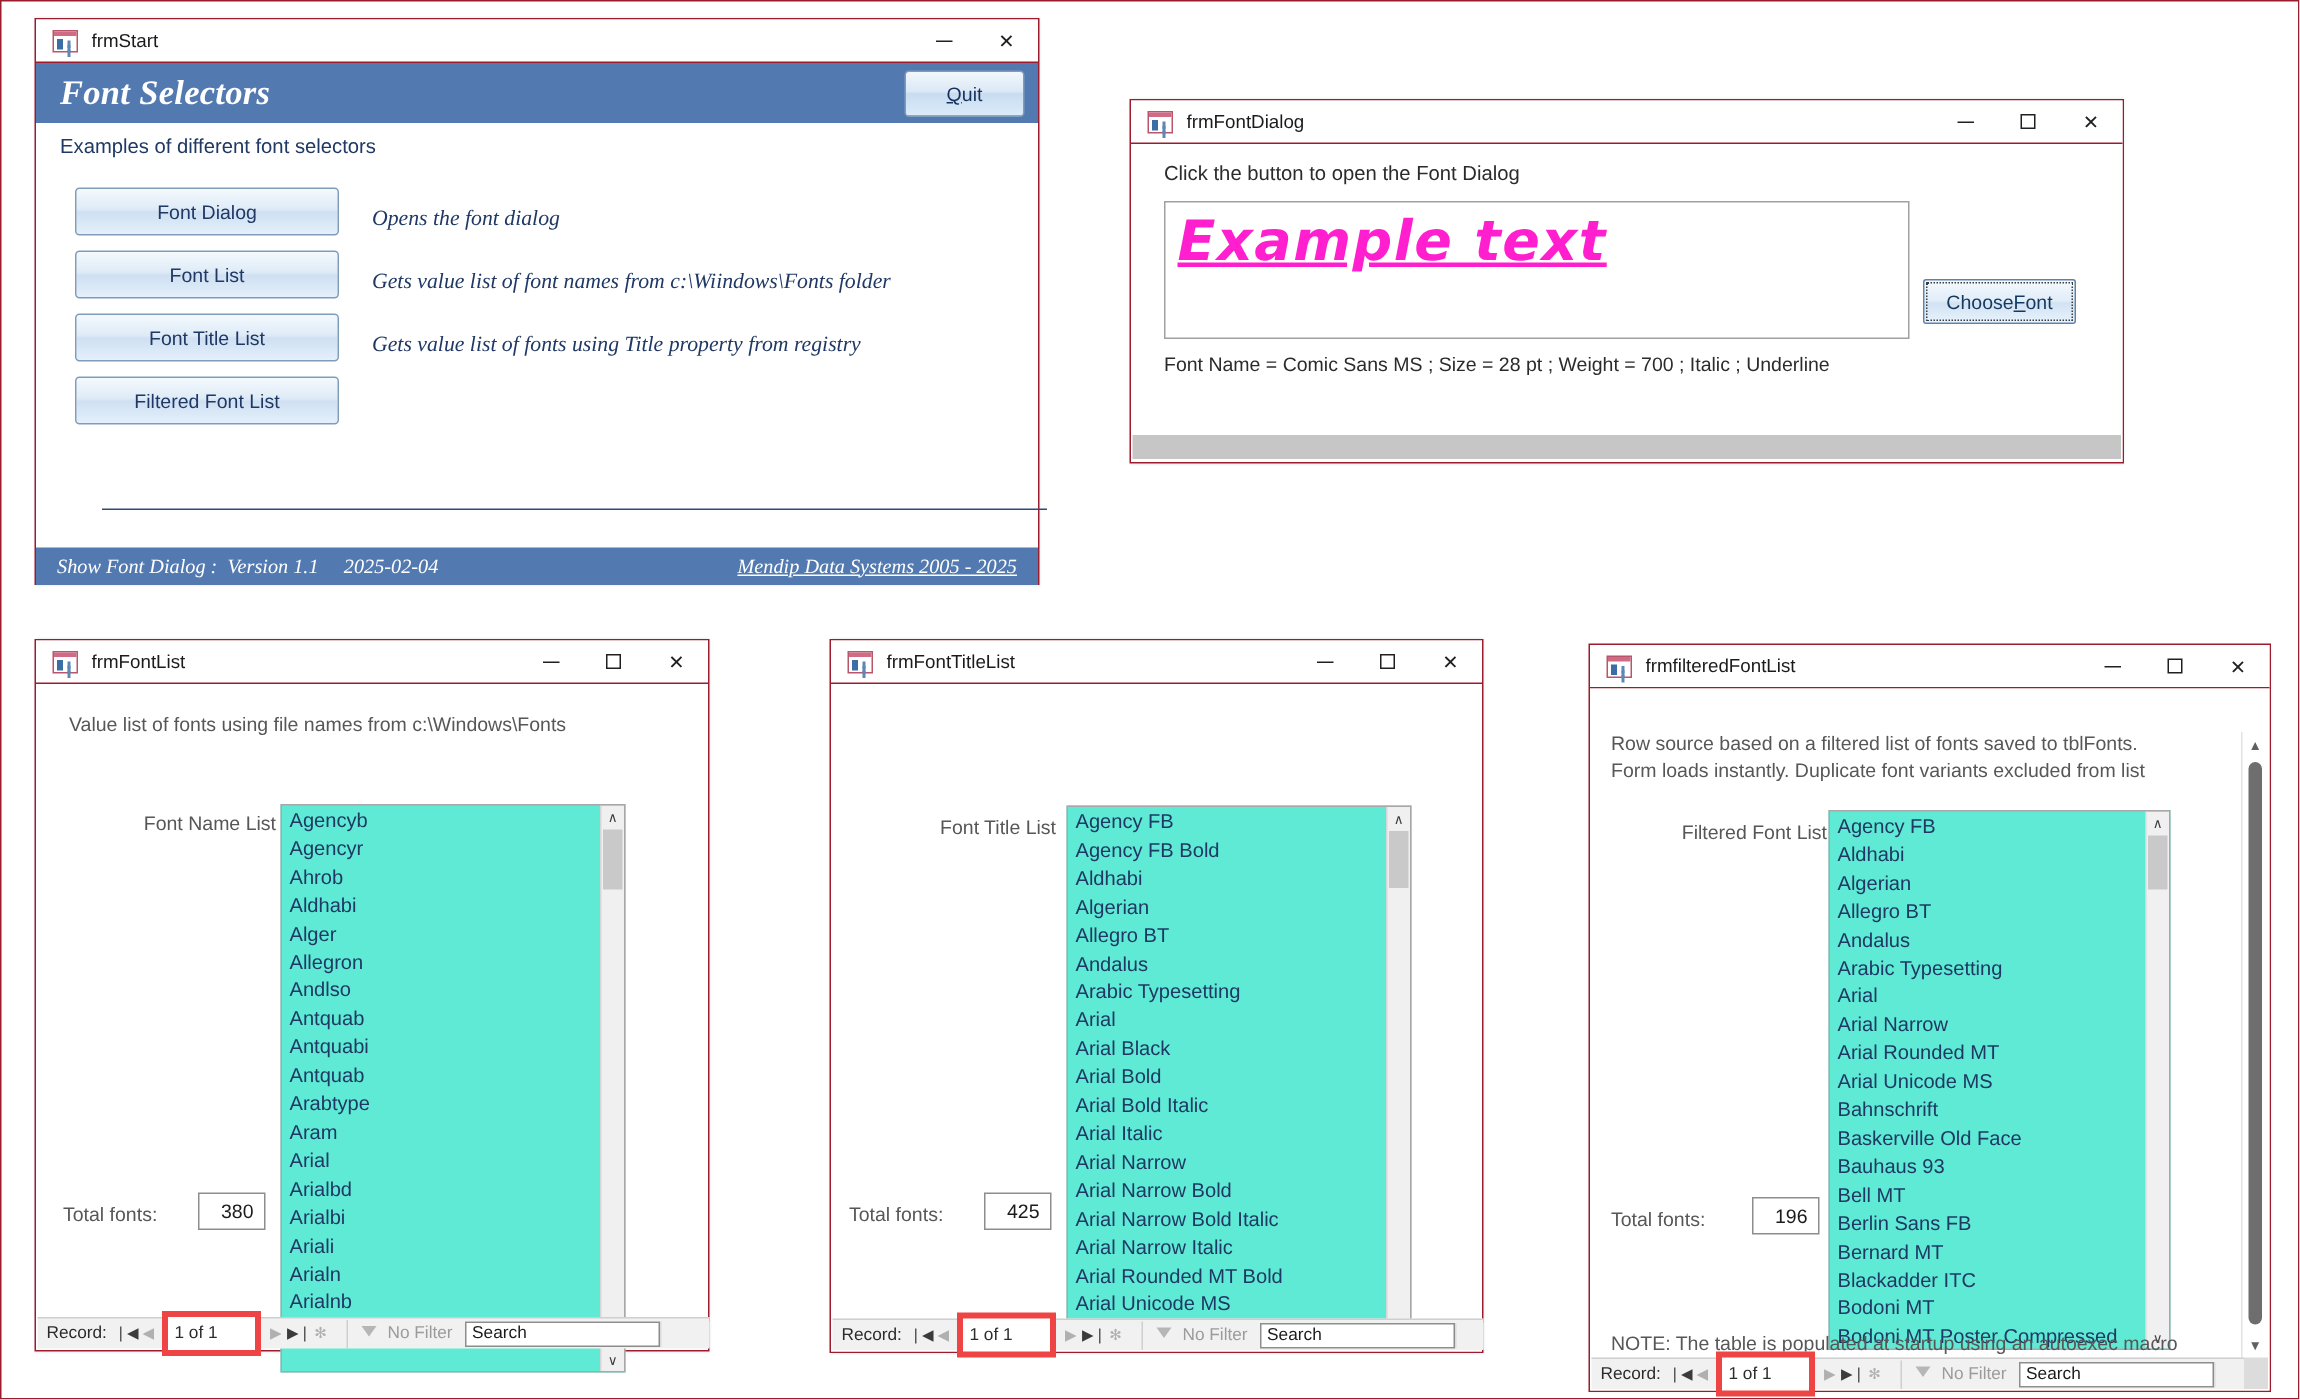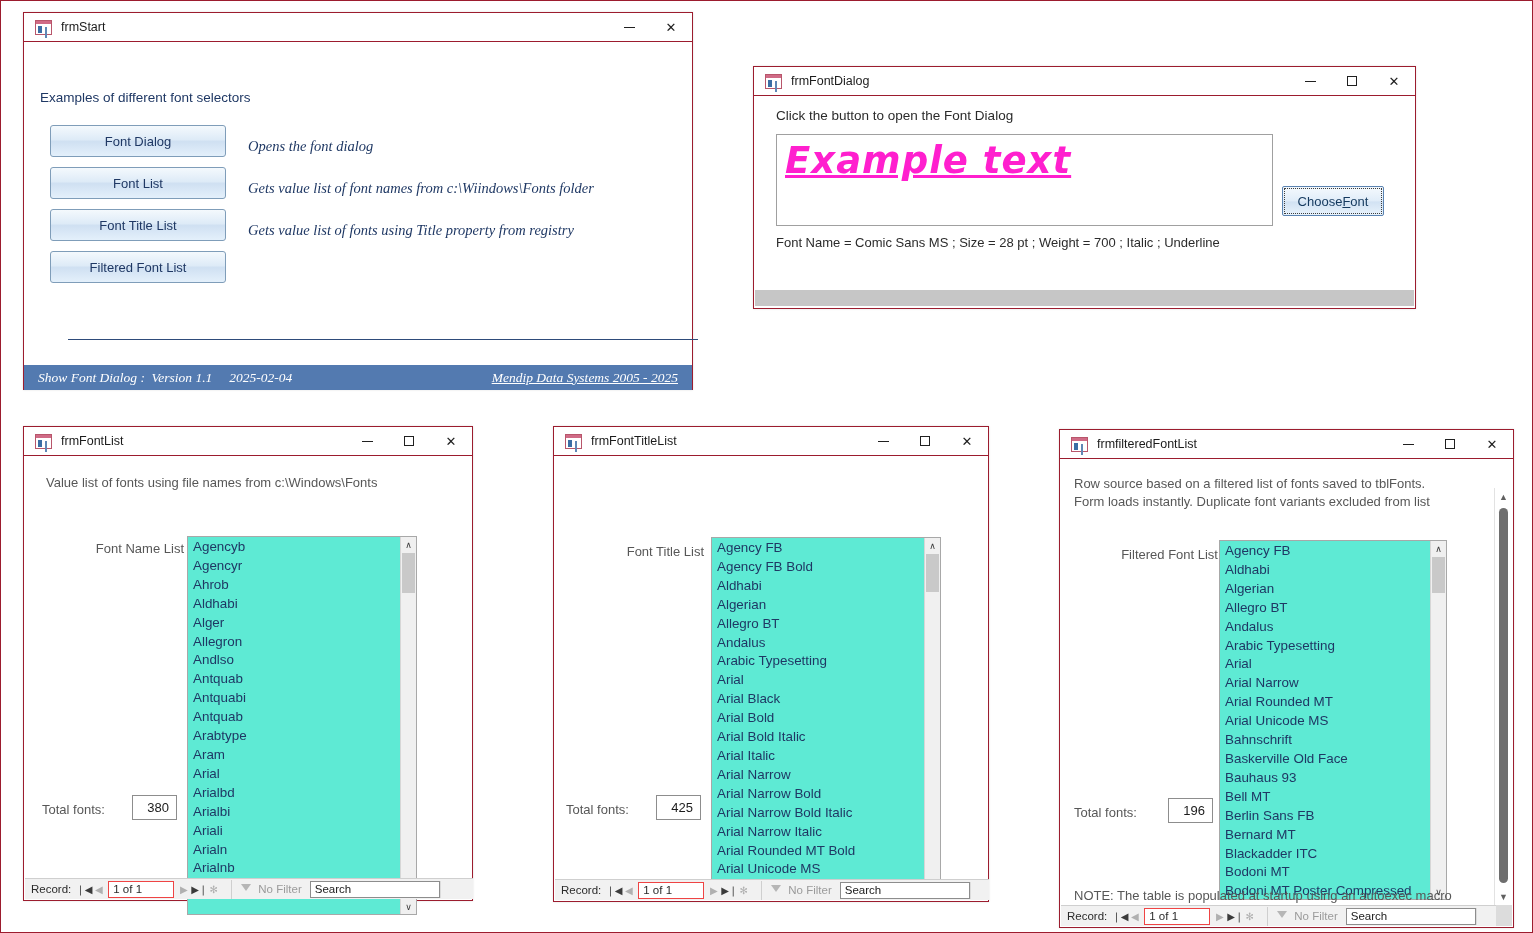--- a/index.html
+++ b/index.html
@@ -275,22 +275,22 @@
     padding-left: 6px;
   }
   .recnav-label { margin-right: 5px; }
   .nav-ico {
     width: 15px; text-align: center;
     font-size: 10px; color: #3b3b3b;
     user-select: none;
   }
   .nav-ico.dim { color: #b0b0b0; }
   .recnav-count {
-    width: 66px; height: 17px;
-    border: 1px solid #ef4444;
+    width: 66px; height: 30px;
+    border: 4px solid #ef4444;
     background: #ffffff;
     margin: 0 2px;
     display: flex; align-items: center;
     padding-left: 4px;
     box-sizing: border-box;
     font-size: 11.5px;
   }
   .recnav-filter {
     display: flex; align-items: center;
     margin-left: 10px; padding-left: 8px;
@@ -372,20 +372,27 @@
       <span class="caption-btns">
         <span class="cbtn">
             <i class="glyph-min"></i>
           </span>
         <span class="cbtn close">
             <span>✕</span>
           </span>
       </span>
     </div>
     <div class="win-body" style="height:348px">
+      <div class="fs-header">
+        <span class="fs-header-title">Font Selectors</span>
+        <span class="quit-btn">
+            <u>Q</u>
+            <span>uit</span>
+          </span>
+      </div>
 
       <div class="fs-subtitle">Examples of different font selectors</div>
 
       <div class="fs-rows">
         <div class="fs-row">
           <span class="fs-btn">Font Dialog</span>
           <span class="fs-desc">Opens the font dialog</span>
         </div>
         <div class="fs-row">
           <span class="fs-btn">Font List</span>
@@ -594,21 +601,21 @@
           </span>
         <span class="cbtn">
             <i class="glyph-max"></i>
           </span>
         <span class="cbtn close">
             <span>✕</span>
           </span>
       </span>
     </div>
     <div class="win-body" style="height:468px">
-      <div class="lw-note" style="left:14px; top:16px;">Row source based on a filtered list of fonts saved to tblFonts.
+      <div class="lw-note" style="left:14px; top:28px;">Row source based on a filtered list of fonts saved to tblFonts.
 Form loads instantly. Duplicate font variants excluded from list</div>
       <div class="lw-listlabel" style="left:18px; top:88px; width:140px;">Filtered Font List</div>
 
       <div class="listbox" style="left:159px; top:81px; width:228px; height:360px;">
         <div class="listbox-items">
           <div>Agency FB</div>
           <div>Aldhabi</div>
           <div>Algerian</div>
           <div>Allegro BT</div>
           <div>Andalus</div>

